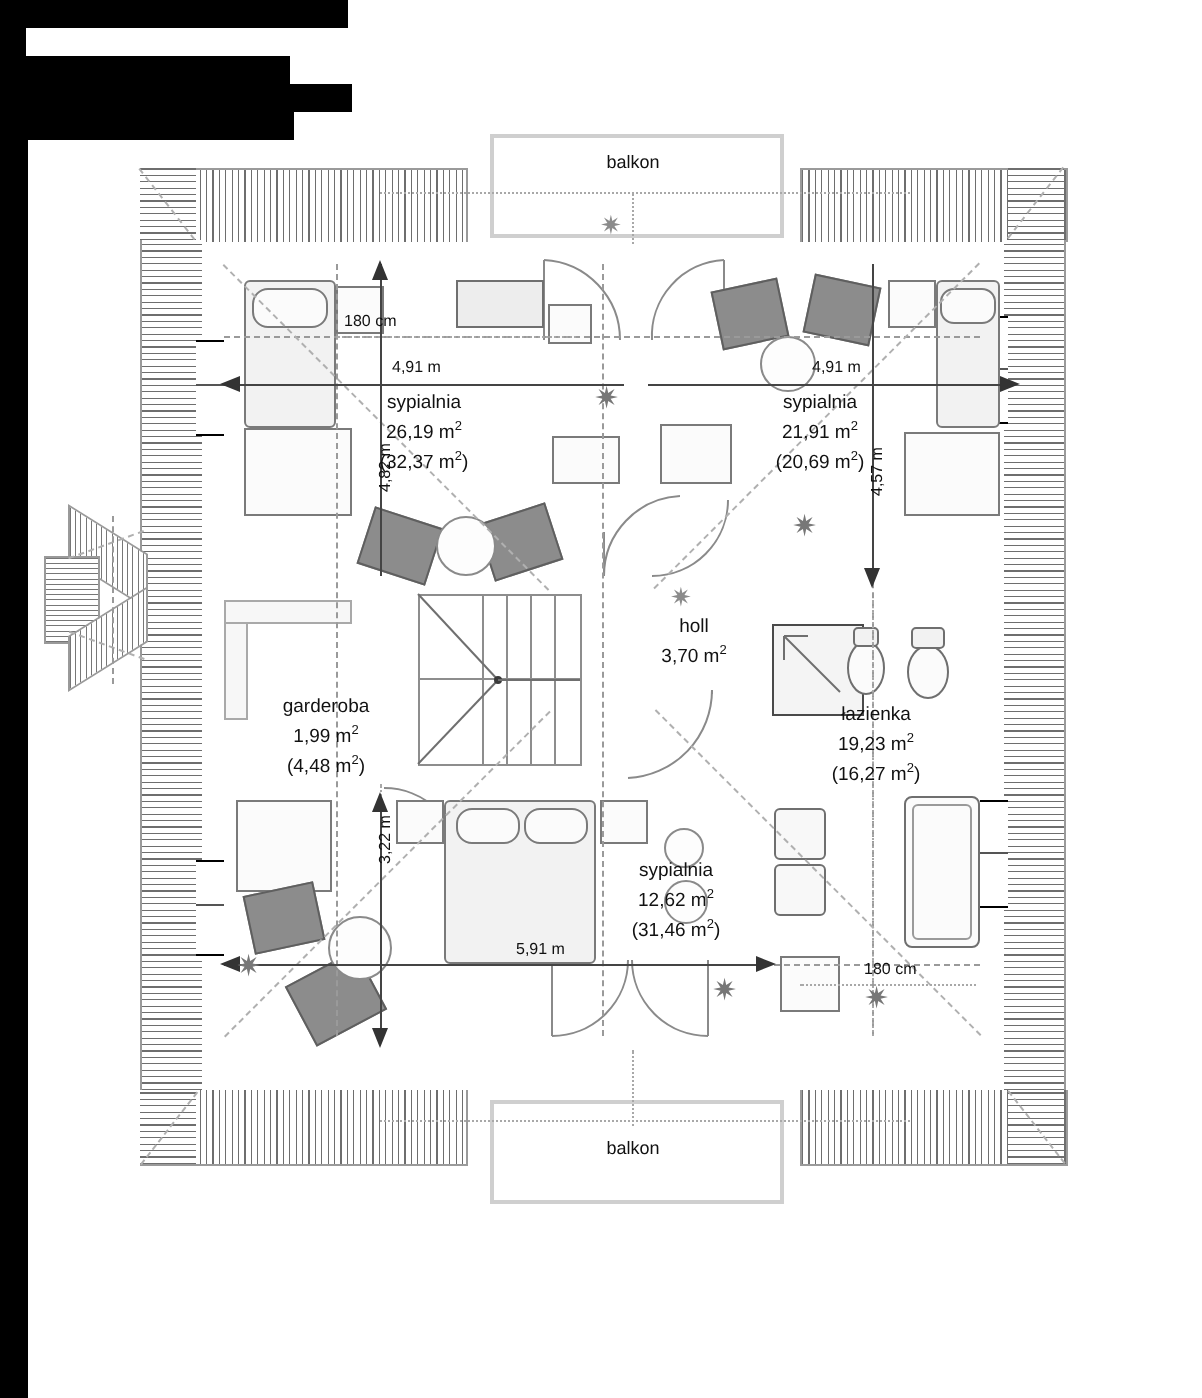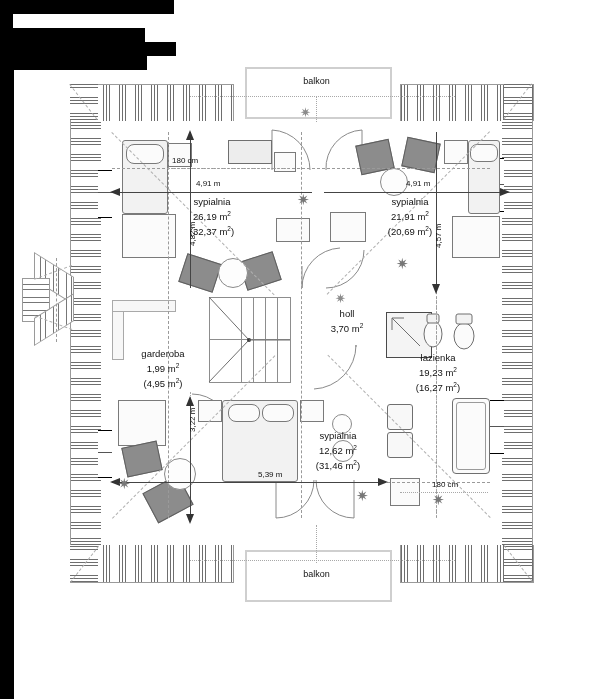--- a/index.html
+++ b/index.html
@@ -261,21 +261,21 @@
     </svg>
   <div class="dim vert" style="left:188px;top:432px;">3,22 m</div>
 
   <div class="dimline" style="left:112px;top:482px;width:270px;"></div>
   <svg class="abs" style="left:110px;top:477px;" width="12" height="11">
       <polygon points="0,5 10,1 10,9" fill="#333"></polygon>
     </svg>
   <svg class="abs" style="left:376px;top:477px;" width="12" height="11">
       <polygon points="12,5 2,1 2,9" fill="#333"></polygon>
     </svg>
-  <div class="dim" style="left:258px;top:470px;">5,39 m</div>
+  <div class="dim" style="left:258px;top:470px;">5,91 m</div>
 
   <div class="dot-h" style="left:168px;top:168px;width:120px;"></div>
   <div class="dim" style="left:172px;top:156px;">180 cm</div>
 
   <div class="dot-h" style="left:400px;top:492px;width:88px;"></div>
   <div class="dim" style="left:432px;top:480px;">180 cm</div>
 
   <div class="lbl big" style="left:152px;top:196px;width:120px;">
     <div>sypialnia</div>
     <div><span>26,19 m</span><span class="sup">2</span></div>
@@ -289,21 +289,21 @@
   </div>
 
   <div class="lbl big" style="left:308px;top:308px;width:78px;">
     <div>holl</div>
     <div><span>3,70 m</span><span class="sup">2</span></div>
   </div>
 
   <div class="lbl big" style="left:120px;top:348px;width:86px;">
     <div>garderoba</div>
     <div><span>1,99 m</span><span class="sup">2</span></div>
-    <div><span>(4,95 m</span><span class="sup">2</span>)</div>
+    <div><span>(4,48 m</span><span class="sup">2</span>)</div>
   </div>
 
   <div class="lbl big" style="left:388px;top:352px;width:100px;">
     <div>łazienka</div>
     <div><span>19,23 m</span><span class="sup">2</span></div>
     <div><span>(16,27 m</span><span class="sup">2</span>)</div>
   </div>
 
   <div class="lbl big" style="left:286px;top:430px;width:104px;">
     <div>sypialnia</div>

